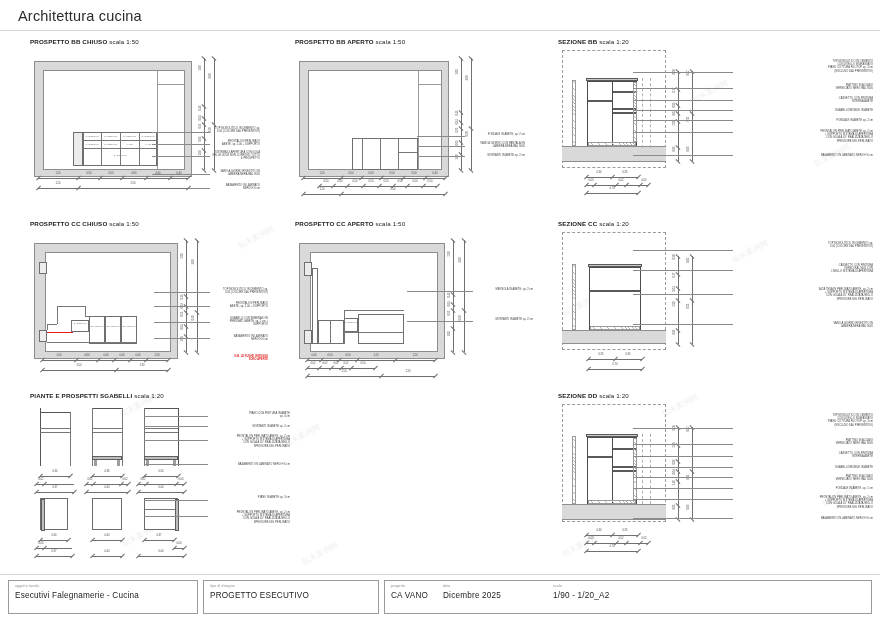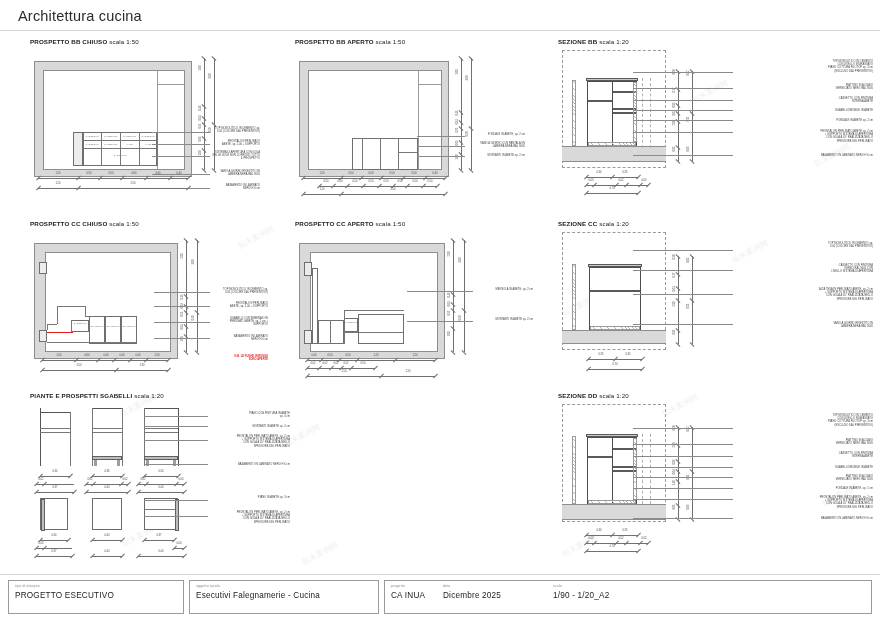--- a/index.html
+++ b/index.html
@@ -1136,35 +1136,35 @@
     <div class="dimline"></div>
     <div class="tick" style="left:0;"></div>
       <div class="tick" style="left:52px;"></div>
     <div class="dimtxt" style="left:26px;">0.70</div>
   </div>
 </div>
 
 <div id="title-block-rule" style="position:absolute;left:0;top:574px;width:880px;height:1px;background:#d8d8d8;"></div>
 
 <div id="titleblock">
+  <div class="tb-cell" style="width:190px;">
+    <div class="tb-label">oggetto tavola</div>
+    <div class="tb-value">Esecutivi Falegnamerie - Cucina</div>
+  </div>
+
   <div class="tb-cell" style="width:176px;">
     <div class="tb-label">tipo di disegno</div>
     <div class="tb-value">PROGETTO ESECUTIVO</div>
-  </div>
-
-  <div class="tb-cell" style="width:190px;">
-    <div class="tb-label">oggetto tavola</div>
-    <div class="tb-value">Esecutivi Falegnamerie - Cucina</div>
   </div>
 
   <div class="tb-cell" style="flex:1;">
     <div class="tb-sub" style="gap:0;">
       <div style="width:52px;">
         <div class="tb-label">progetto</div>
-        <div class="tb-value">CA INUA</div>
+        <div class="tb-value">CA VANO</div>
       </div>
       <div style="width:110px;">
         <div class="tb-label">data</div>
         <div class="tb-value">Dicembre 2025</div>
       </div>
       <div style="width:110px;">
         <div class="tb-label">scala</div>
         <div class="tb-value">1/90 - 1/20_A2</div>
       </div>
     </div>

